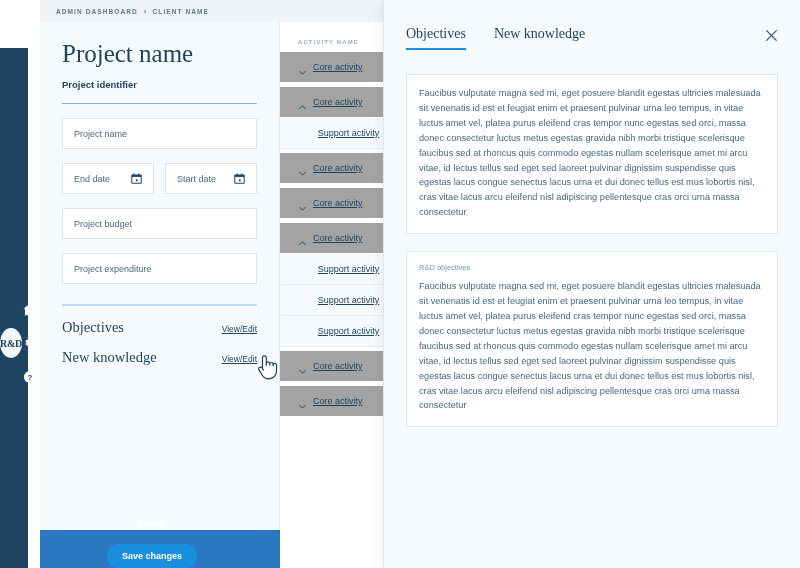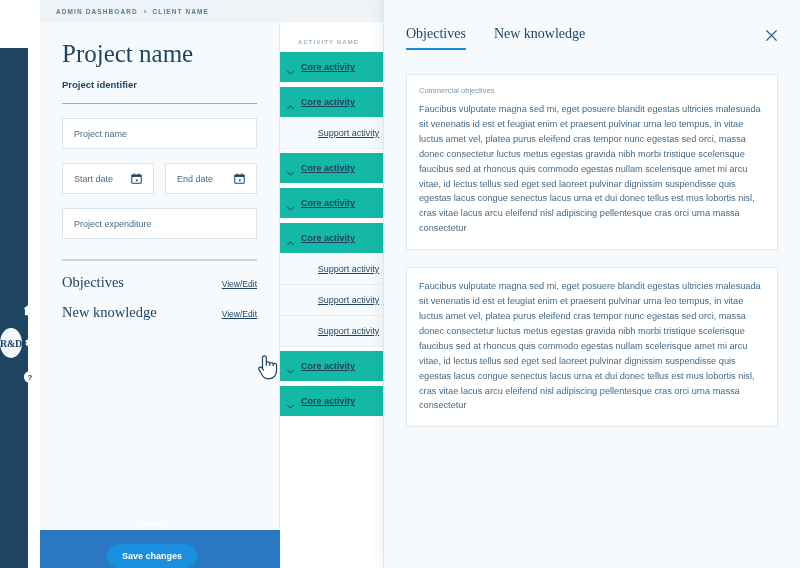--- a/index.html
+++ b/index.html
@@ -107,21 +107,21 @@
   .act-underline { width: 66px; height: 2.5px; background: #1a8fe0; margin-top: 5px; }
   .act-colhead {
     font-size: 6px; letter-spacing: 1.1px; color: #9bb2c4; font-weight: 700;
     text-transform: uppercase; margin: 17px 0 0 18px;
   }
   .act-list { margin-top: 7px; }
   .act-row {
     height: 31px; display: flex; align-items: center;
     border-bottom: 1px solid #ffffff;
   }
-  .act-row.core { background: #14b8a6; padding-left: 6px; font-weight: bold; }
+  .act-row.core { background: #a3a3a3; padding-left: 18px; }
   .act-row.support { background: #f6fafd; padding-left: 34px; border-bottom: 1px solid #e6eef5; justify-content: center; }
   .chev { width: 9px; height: 9px; margin-right: 6px; flex: none; }
   .act-name {
     font-size: 9px; color: #1d4461; text-decoration: underline;
     white-space: nowrap; cursor: pointer;
   }
   .act-gap { height: 4px; background: #ffffff; }
 
   
   .modal {
@@ -202,46 +202,49 @@
     <div class="form-inner">
       <div class="proj-title">Project name</div>
       <div class="proj-ident">Project identifier</div>
       <div class="rule-blue"></div>
 
       <div class="field">
         <span class="ph">Project name</span>
       </div>
 
       <div class="row2">
+        <div class="field">
+          <span class="ph">End date</span>
+          <span class="cal-icon">
+            <svg width="11" height="11" viewBox="0 0 14 14">
+                <rect x="1" y="2.4" width="12" height="10.6" rx="1" fill="none" stroke="#1d4461" stroke-width="1.3"></rect>
+                <rect x="1" y="2.4" width="12" height="2.6" fill="#1d4461"></rect>
+                <rect x="3.3" y="0.6" width="1.5" height="2.6" fill="#1d4461"></rect>
+                <rect x="9.2" y="0.6" width="1.5" height="2.6" fill="#1d4461"></rect>
+                <rect x="6.2" y="8.2" width="2.3" height="2.3" fill="#1d4461"></rect>
+              </svg>
+          </span>
+        </div>
         <div class="field">
           <span class="ph">Start date</span>
           <span class="cal-icon">
             <svg width="11" height="11" viewBox="0 0 14 14">
                 <rect x="1" y="2.4" width="12" height="10.6" rx="1" fill="none" stroke="#1d4461" stroke-width="1.3"></rect>
                 <rect x="1" y="2.4" width="12" height="2.6" fill="#1d4461"></rect>
                 <rect x="3.3" y="0.6" width="1.5" height="2.6" fill="#1d4461"></rect>
                 <rect x="9.2" y="0.6" width="1.5" height="2.6" fill="#1d4461"></rect>
                 <rect x="6.2" y="8.2" width="2.3" height="2.3" fill="#1d4461"></rect>
               </svg>
           </span>
         </div>
-        <div class="field">
-          <span class="ph">End date</span>
-          <span class="cal-icon">
-            <svg width="11" height="11" viewBox="0 0 14 14">
-                <rect x="1" y="2.4" width="12" height="10.6" rx="1" fill="none" stroke="#1d4461" stroke-width="1.3"></rect>
-                <rect x="1" y="2.4" width="12" height="2.6" fill="#1d4461"></rect>
-                <rect x="3.3" y="0.6" width="1.5" height="2.6" fill="#1d4461"></rect>
-                <rect x="9.2" y="0.6" width="1.5" height="2.6" fill="#1d4461"></rect>
-                <rect x="6.2" y="8.2" width="2.3" height="2.3" fill="#1d4461"></rect>
-              </svg>
-          </span>
-        </div>
-      </div>
-
+      </div>
+
+      <div class="field">
+        <span class="ph">Project budget</span>
+      </div>
 
       <div class="field">
         <span class="ph">Project expenditure</span>
       </div>
 
       <div class="divider-sec"></div>
 
       <div class="link-row">
         <span class="link-label">Objectives</span>
         <span class="link-edit">View/Edit</span>
@@ -329,24 +332,24 @@
       <div class="tab active">Objectives</div>
       <div class="tab">New knowledge</div>
       <div class="modal-close">
         <svg width="13" height="13" viewBox="0 0 14 14">
             <path d="M1.5 1.5l11 11M12.5 1.5l-11 11" stroke="#2d5472" stroke-width="1.4" fill="none"></path>
           </svg>
       </div>
     </div>
     <div class="modal-body">
       <div class="card">
-        <div class="card-label">Commercial objectives</div>
         <div class="card-text">Faucibus vulputate magna sed mi, eget posuere blandit egestas ultricies malesuada sit venenatis id est et feugiat enim et praesent pulvinar urna leo tempus, in vitae luctus amet vel, platea purus eleifend cras tempor nunc egestas sed orci, massa donec consectetur luctus metus egestas gravida nibh morbi tristique scelerisque faucibus sed at rhoncus quis commodo egestas nullam scelerisque amet mi arcu vitae, id lectus tellus sed eget sed laoreet pulvinar dignissim suspendisse quis egestas lacus congue senectus lacus urna et dui donec tellus est mus lobortis nisl, cras vitae lacus arcu eleifend nisl adipiscing pellentesque cras orci urna massa consectetur</div>
       </div>
       <div class="card">
+        <div class="card-label">R&amp;D objectives</div>
         <div class="card-text">Faucibus vulputate magna sed mi, eget posuere blandit egestas ultricies malesuada sit venenatis id est et feugiat enim et praesent pulvinar urna leo tempus, in vitae luctus amet vel, platea purus eleifend cras tempor nunc egestas sed orci, massa donec consectetur luctus metus egestas gravida nibh morbi tristique scelerisque faucibus sed at rhoncus quis commodo egestas nullam scelerisque amet mi arcu vitae, id lectus tellus sed eget sed laoreet pulvinar dignissim suspendisse quis egestas lacus congue senectus lacus urna et dui donec tellus est mus lobortis nisl, cras vitae lacus arcu eleifend nisl adipiscing pellentesque cras orci urna massa consectetur</div>
       </div>
     </div>
   </div>
 
   <div class="cursor">
     <svg width="26" height="30" viewBox="0 0 26 30">
       <path d="M7.5 16.5V5.8a1.9 1.9 0 113.8 0v7.4m0-1.6a1.7 1.7 0 113.4 0v1.6m0-1a1.7 1.7 0 113.4 0v1.6m0-.8a1.7 1.7 0 113.4 0v5.9c0 4.4-3.2 7.9-7.6 7.9-3.1 0-5.2-1.3-6.6-3.6l-3.4-5.6c-.6-1 0-2.3 1.2-2.5 .8-.2 1.6.1 2 .8l1.4 2.3" fill="#ffffff" stroke="#1d4461" stroke-width="1.2" stroke-linejoin="round" stroke-linecap="round"></path>
     </svg>
   </div>

